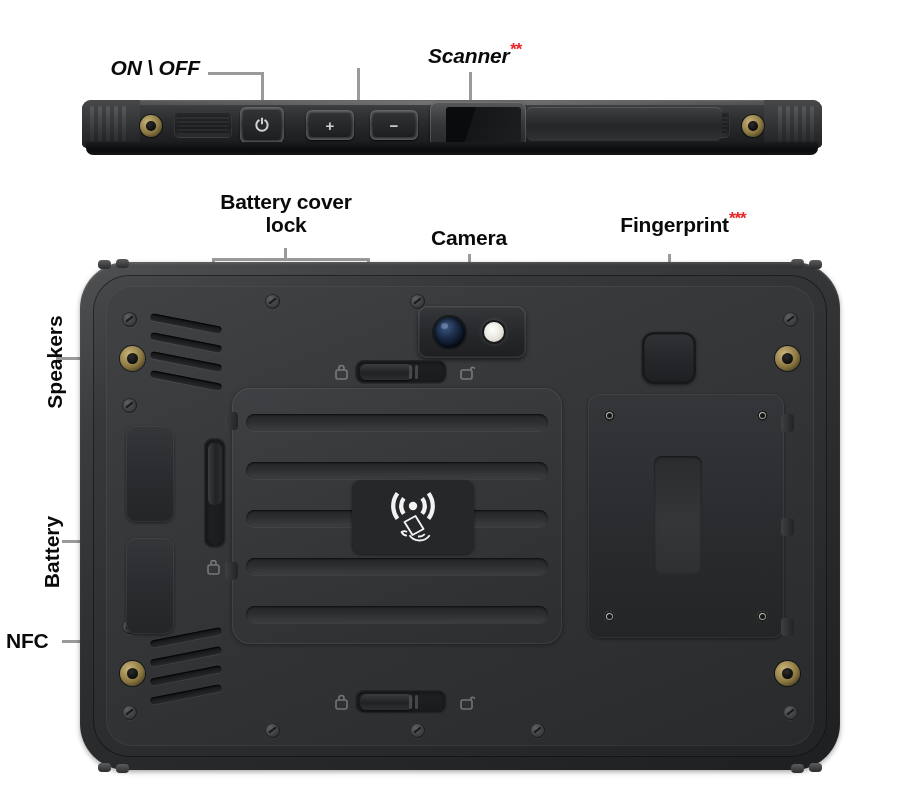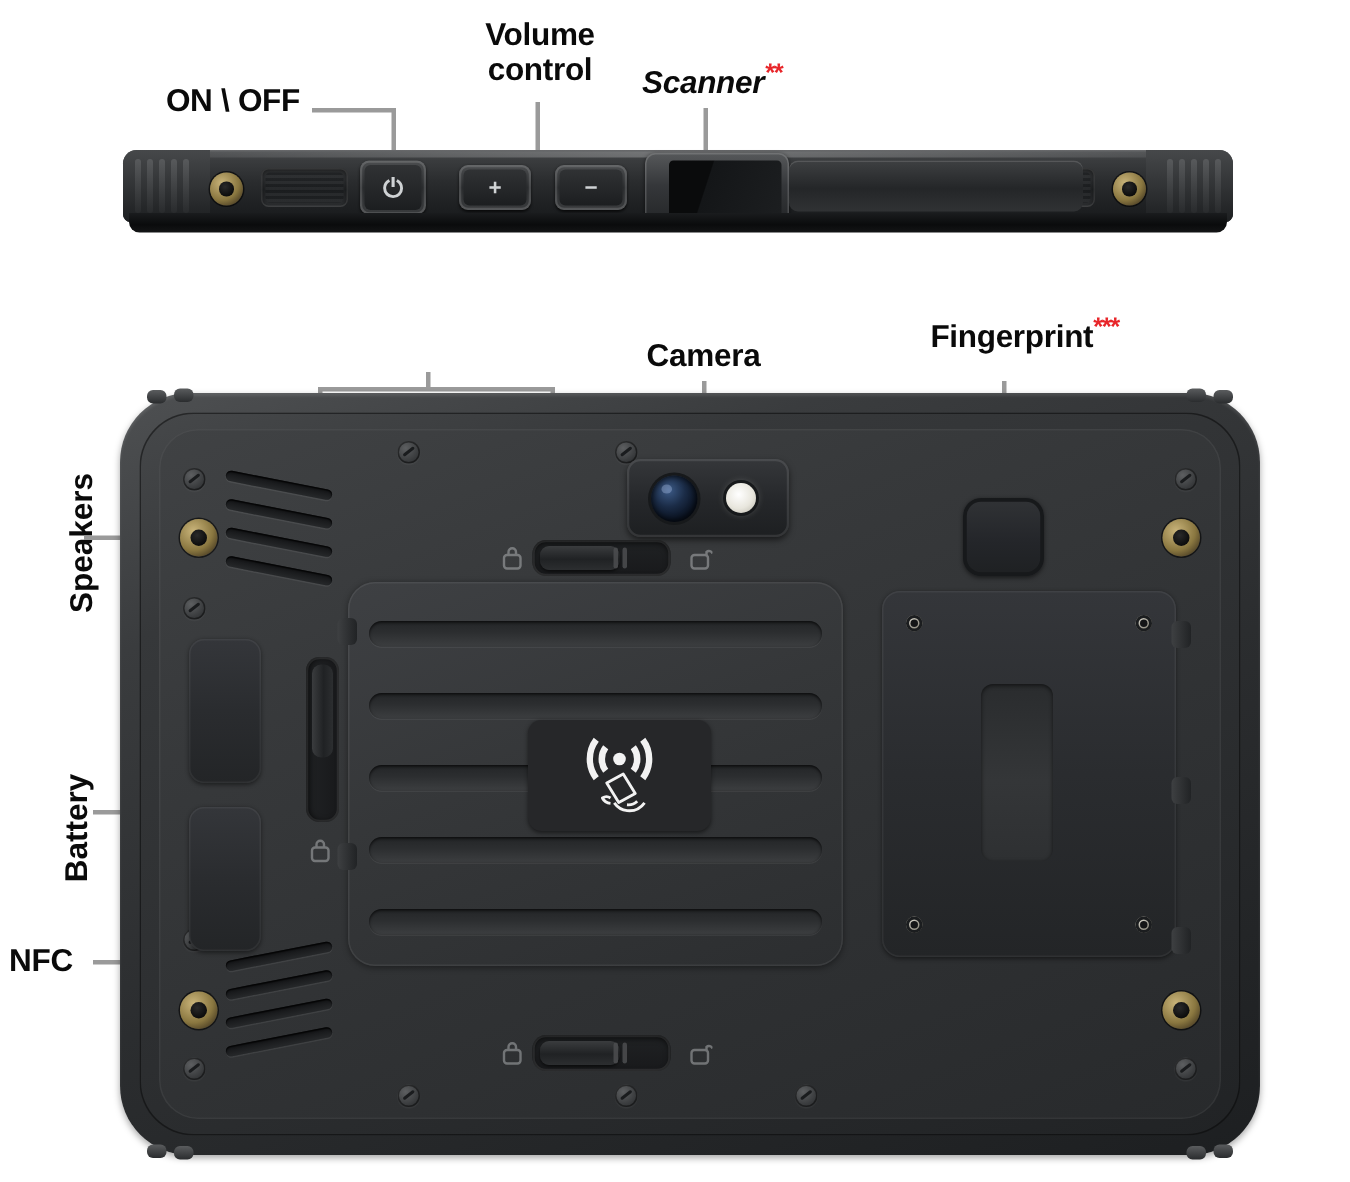--- a/index.html
+++ b/index.html
@@ -6,21 +6,21 @@
   body{width:900px;height:788px;position:relative;overflow:hidden;
        font-family:"Liberation Sans",sans-serif;}
 
   .stage{position:absolute;left:0;top:0;width:900px;height:788px;}
 
   
   .label{position:absolute;font-weight:bold;color:#0a0a0a;
          font-size:21px;line-height:23px;letter-spacing:-.2px;
          white-space:pre-line;}
   .label.ctr{text-align:center;}
-  .label.rt{text-align:right;}
+  .label.rt{text-align:right;font-style:italic;}
   .ast{color:#e8262a;font-size:17px;vertical-align:super;line-height:0;
        font-weight:bold;letter-spacing:-1px;}
 
   .vlabel{position:absolute;font-weight:bold;color:#0a0a0a;font-size:21px;
           transform-origin:50% 50%;}
 
   
   .ln{position:absolute;background:#9a9a9a;}
   .lnh{height:3px;}
   .lnv{width:3px;}
@@ -174,22 +174,20 @@
   .sidelug{position:absolute;width:13px;height:18px;border-radius:4px;
       background:linear-gradient(90deg,#3e4042,#212325);}
 </style>
 </head>
 <body>
 
 <div class="stage">
 
   <div class="label rt" style="left:40px;top:56px;width:160px;">ON \ OFF</div>
 
-  <div class="label ctr" style="left:280px;top:12px;width:160px;">Volume
-control</div>
 
   <div class="label" style="left:428px;top:44px;font-style:italic;"><span>Scanner</span><span class="ast">**</span></div>
 
   <div class="ln lnh" style="left:208px;top:72px;width:56px;"></div>
   <div class="ln lnv" style="left:261px;top:72px;height:36px;"></div>
 
   <div class="ln lnv" style="left:357px;top:68px;height:44px;"></div>
 
   <div class="ln lnv" style="left:469px;top:72px;height:52px;"></div>
 
@@ -241,20 +239,22 @@
     </div>
 
     <div class="scanwin" style="left:348px;top:4px;width:96px;height:48px;">
       <div class="glass"></div>
     </div>
     <div class="scanstrip" style="left:444px;top:9px;width:196px;height:34px;"></div>
 
     <div class="edge-lip"></div>
   </div>
 
+  <div class="label ctr" style="left:196px;top:190px;width:180px;">Battery cover
+lock</div>
 
   <div class="label ctr" style="left:588px;top:190px;width:190px;">
     <span>Fingerprint</span><span class="ast">***</span><br>
     <span>reader</span>
   </div>
 
   <div class="label ctr" style="left:404px;top:226px;width:130px;">Camera</div>
 
   <div class="ln lnv" style="left:284px;top:248px;height:12px;"></div>
   <div class="ln lnh" style="left:212px;top:258px;width:158px;"></div>

